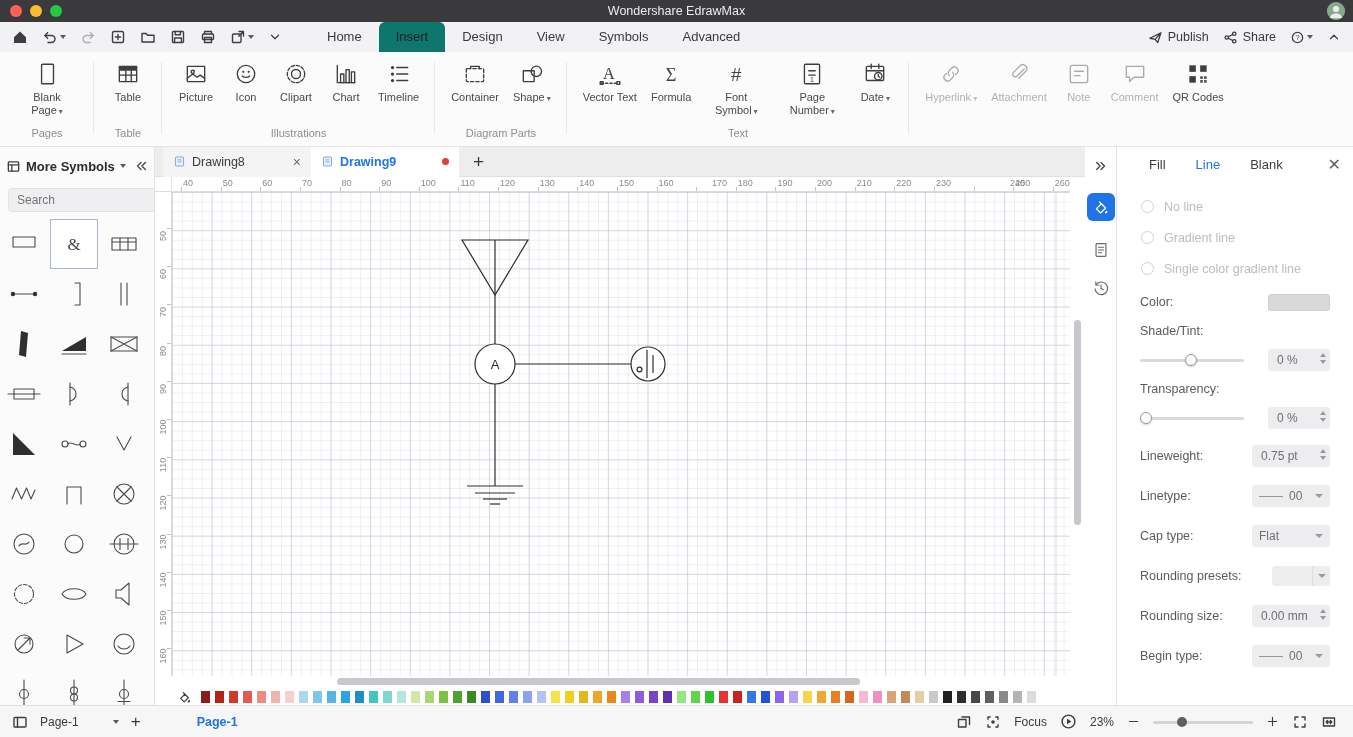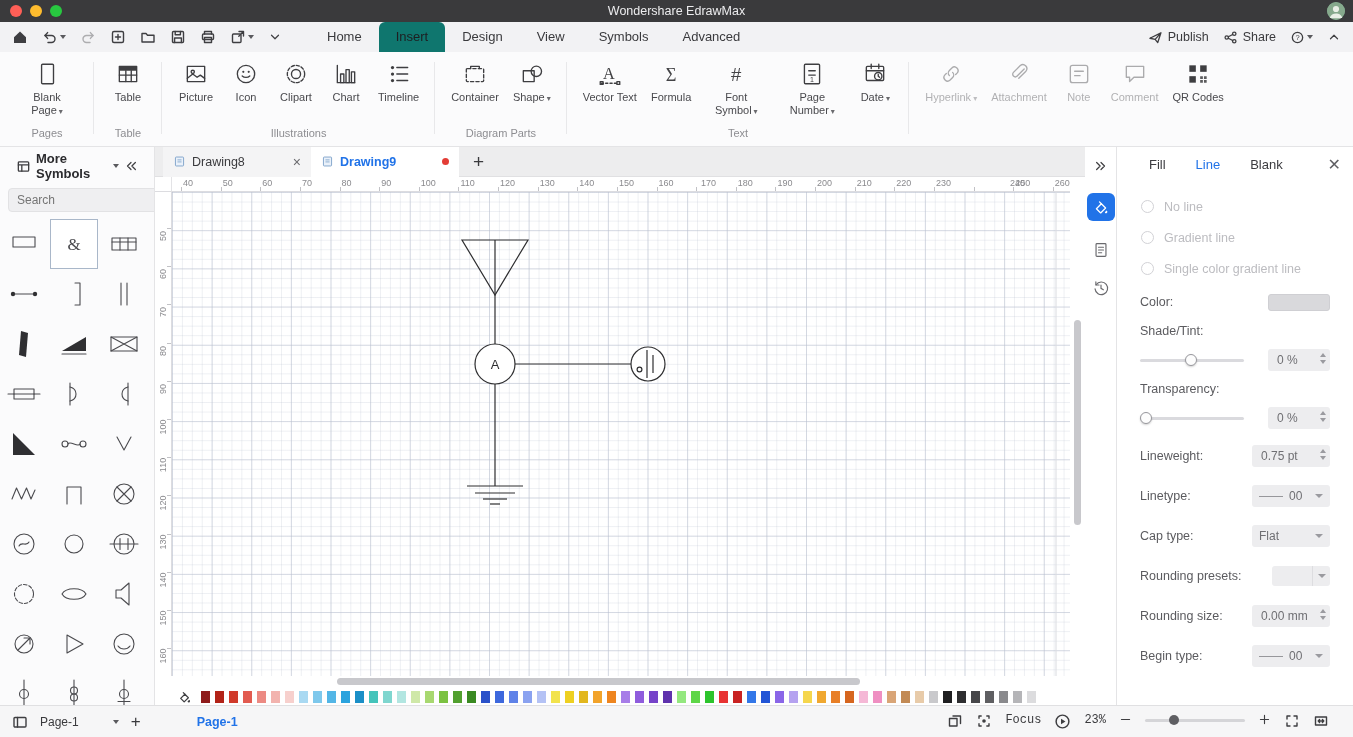--- a/index.html
+++ b/index.html
@@ -47,21 +47,21 @@
   .ricon .st{stroke-width:1.25;}
   .rlabel{max-width:62px;text-align:center;line-height:1.18;font-size:11px;color:#49494d;}
   .rlabel .caret{color:#6a6a6e;font-size:8px;margin-left:2px;}
   .rglabel{text-align:center;font-size:11px;color:#8d8d91;padding:3px 0 7px;}
 
   
   .main{position:absolute;left:0;top:147px;right:0;bottom:32px;}
 
   
   .sidebar{position:absolute;left:0;top:0;width:155px;bottom:0;background:#fbfbfc;border-right:1px solid #e4e4e6;overflow:hidden;}
-  .sb-header{display:flex;align-items:center;gap:5px;height:38px;padding:0 16px;}
+  .sb-header{display:flex;align-items:center;gap:5px;height:38px;padding:0 6px;}
   .sb-title{font-size:13px;font-weight:bold;color:#2b2b2e;}
   .sb-header .collapse{margin-left:auto;}
   .sb-search{display:flex;align-items:center;padding:0 6px 0 8px;gap:4px;height:30px;}
   .searchbox{flex:1;display:flex;align-items:center;background:#efeff1;border:1px solid #e2e2e4;border-radius:4px;height:24px;padding:0 6px;}
   .searchbox input{flex:1;border:none;outline:none;background:transparent;font-size:12px;color:#3a3a3d;
                    font-family:"Liberation Sans",sans-serif;min-width:0;}
   .symbol-grid{display:grid;grid-template-columns:repeat(3,50px);padding:4px 0 0 0;}
   .sym-cell{width:48px;height:50px;display:flex;align-items:center;justify-content:center;cursor:default;}
   .sym-cell svg{width:40px;height:40px;}
   .sym-cell.sel{border:1px solid #a9b7c9;background:#fff;}
@@ -143,21 +143,21 @@
   .smallcaretbox{width:18px;height:20px;background:#ededef;border-left:1px solid #dddde0;border-radius:0 3px 3px 0;
                  display:flex;align-items:center;justify-content:center;}
 
   
   .statusbar{position:absolute;left:0;bottom:0;right:0;height:32px;background:#f6f6f7;border-top:1px solid #e0e0e2;
              display:flex;align-items:center;font-size:12px;color:#3a3a3d;}
   .sb-left{display:flex;align-items:center;gap:12px;padding-left:12px;}
   .pageselect{display:flex;align-items:center;gap:34px;}
   .sb-plus{font-size:17px;color:#3a3a3d;}
   .pagetab{margin-left:44px;color:#2173e8;font-weight:bold;font-size:12.5px;}
-  .sb-right{margin-left:auto;display:flex;align-items:flex-start;gap:13px;padding-right:24px;font-family:Liberation Mono, monospace;}
+  .sb-right{margin-left:auto;display:flex;align-items:center;gap:13px;padding-right:16px;}
   .zslider{position:relative;width:100px;height:14px;}
   .zslider .track{position:absolute;left:0;right:0;top:6px;height:3px;background:#d5d5d8;border-radius:2px;}
   .zslider .zthumb{position:absolute;top:2px;left:24px;width:10px;height:10px;border-radius:50%;background:#5f5f63;}
 </style>
 </head>
 <body>
 
 <div id="app">
 
   <div class="titlebar">
@@ -733,21 +733,21 @@
           <span class="hnum" style="left: 328.04px;">120</span>
           <span class="htick" style="left: 365.67px;"></span>
           <span class="hnum" style="left: 367.67px;">130</span>
           <span class="htick" style="left: 405.3px;"></span>
           <span class="hnum" style="left: 407.3px;">140</span>
           <span class="htick" style="left: 444.93px;"></span>
           <span class="hnum" style="left: 446.93px;">150</span>
           <span class="htick" style="left: 484.56px;"></span>
           <span class="hnum" style="left: 486.56px;">160</span>
           <span class="htick" style="left: 524.19px;"></span>
-          <span class="hnum" style="left: 529px;">170</span>
+          <span class="hnum" style="left: 540px;">170</span>
           <span class="htick" style="left: 563.82px;"></span>
           <span class="hnum" style="left: 565.82px;">180</span>
           <span class="htick" style="left: 603.45px;"></span>
           <span class="hnum" style="left: 605.45px;">190</span>
           <span class="htick" style="left: 643.08px;"></span>
           <span class="hnum" style="left: 645.08px;">200</span>
           <span class="htick" style="left: 682.71px;"></span>
           <span class="hnum" style="left: 684.71px;">210</span>
           <span class="htick" style="left: 722.34px;"></span>
           <span class="hnum" style="left: 724.34px; text-align: right;">220</span>

